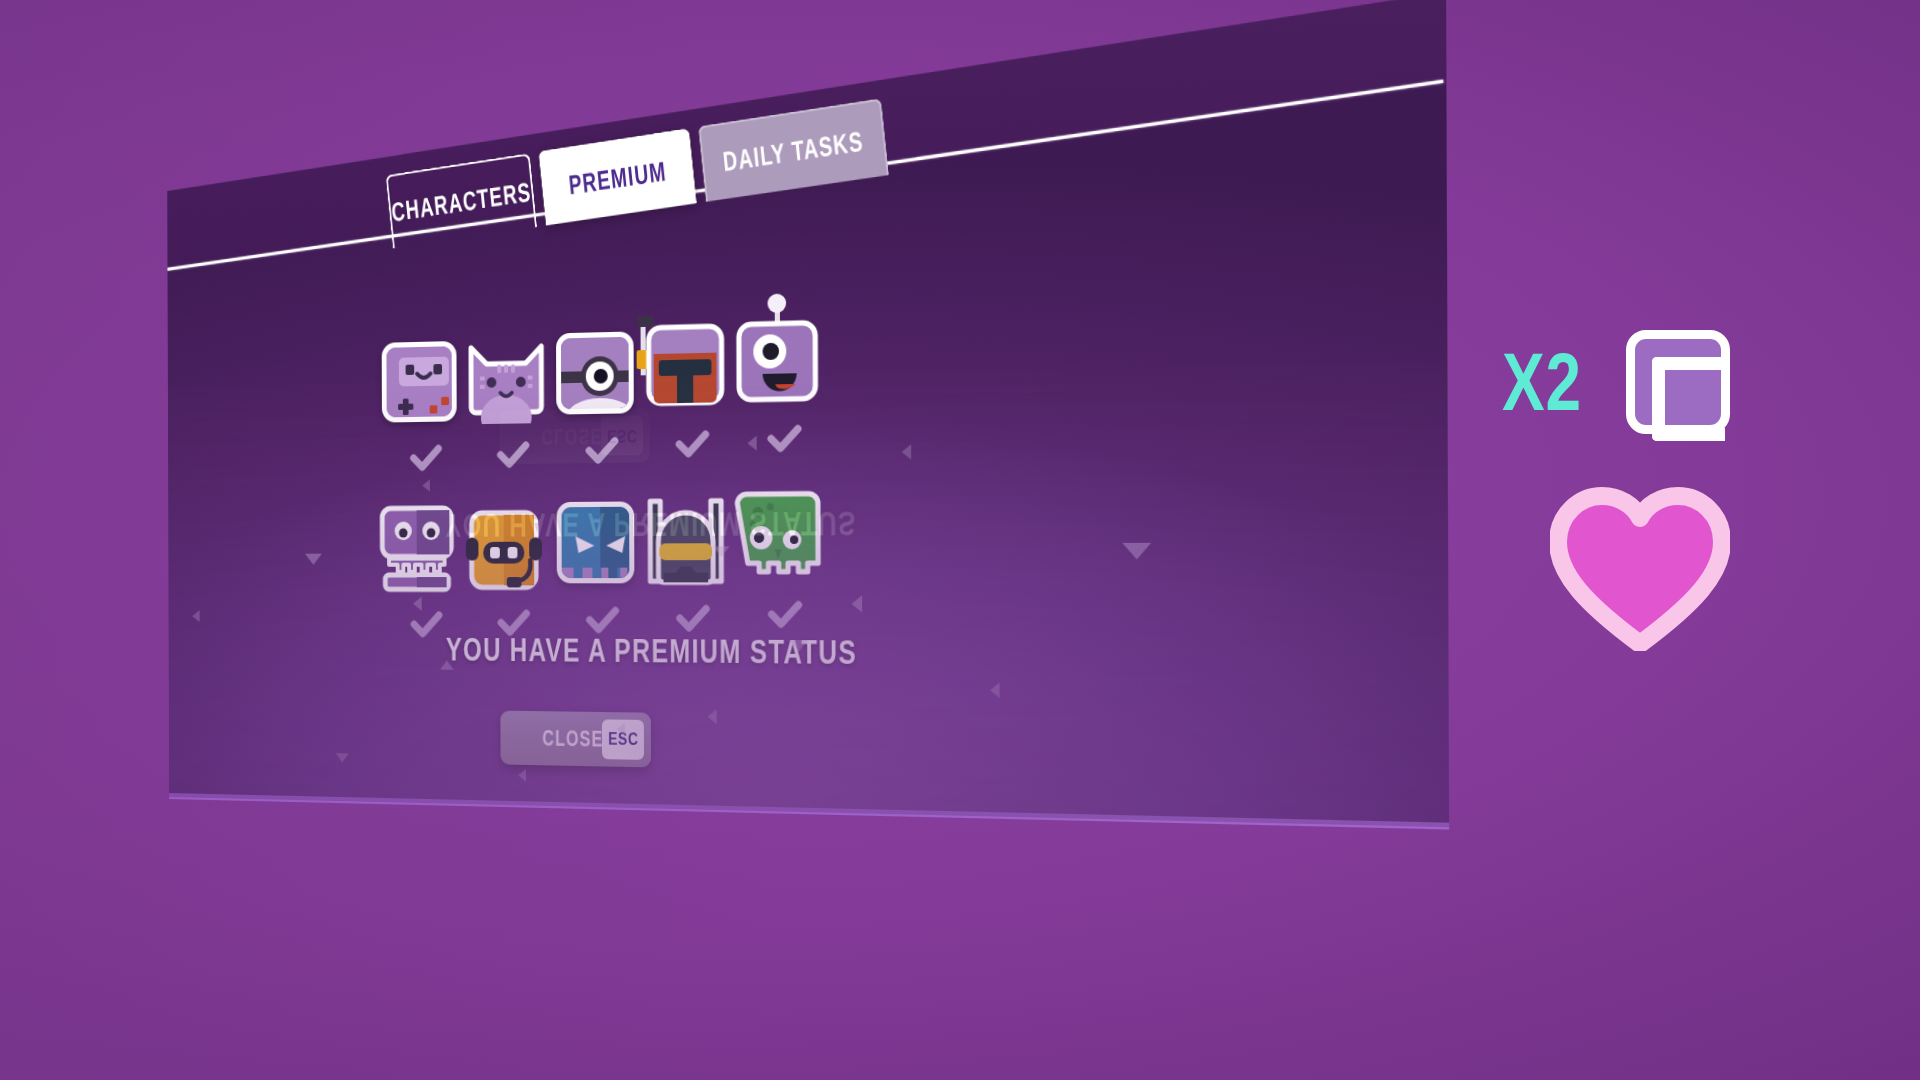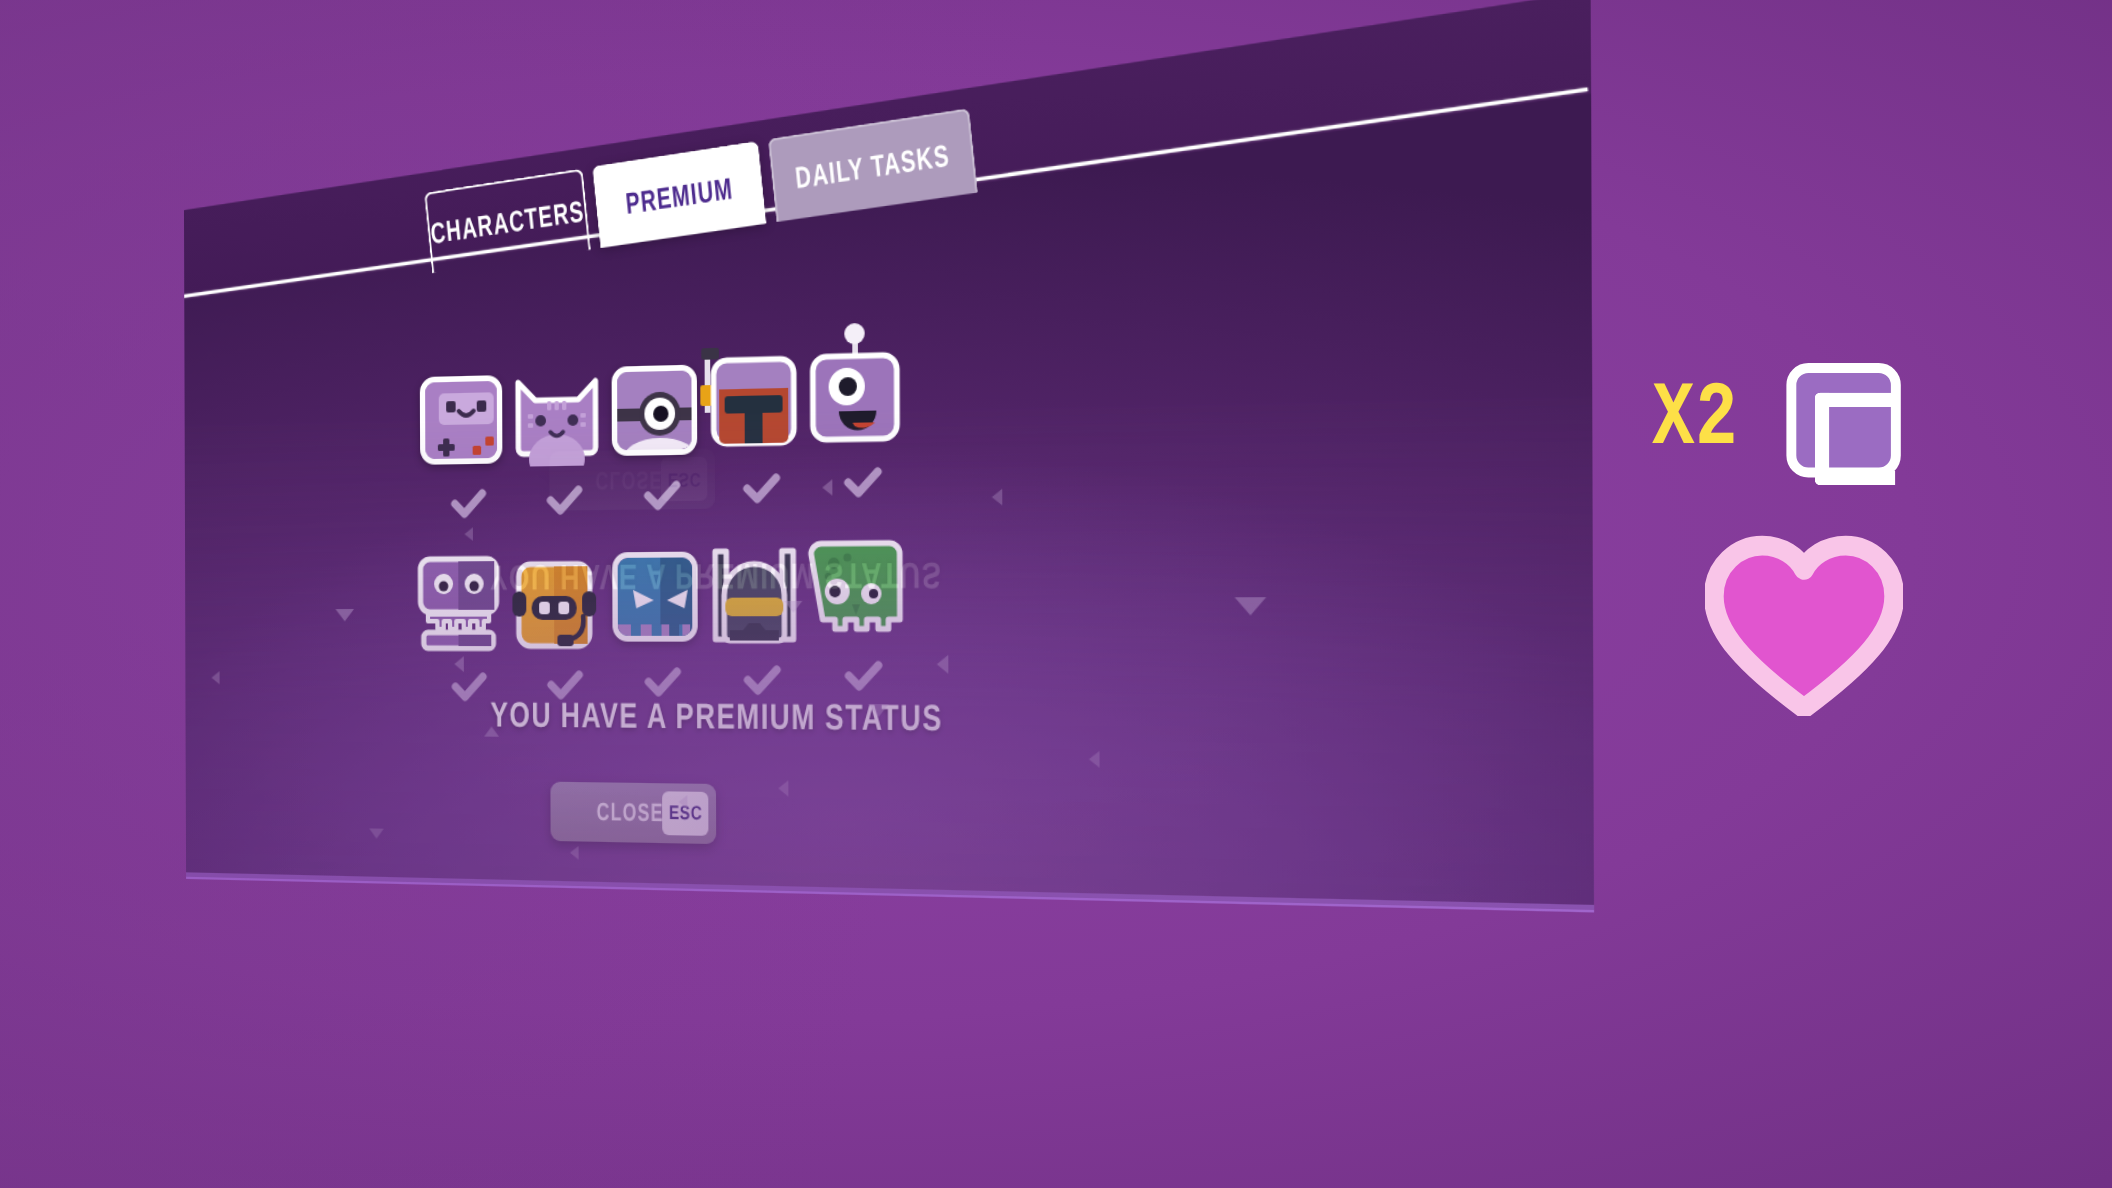--- a/index.html
+++ b/index.html
@@ -169,22 +169,22 @@
   #seam{
     position:absolute; left:0; top:731px; width:1238px; height:6px;
     background:linear-gradient(90deg,#9a5cc4,#a065cc);
     filter:blur(.5px);
   }
 
   
   #hud{ position:absolute; right:88px; top:330px; width:330px; }
   .x2row{ display:flex; align-items:center; gap:22px; justify-content:flex-start; }
   .x2text{
-    color:#fde047; font-size:82px; font-weight:700; letter-spacing:1px;
-    line-height:1; font-stretch:condensed;font-family:Liberation Mono, monospace;
+    color:#5eead4; font-size:82px; font-weight:700; letter-spacing:1px;
+    line-height:1; font-stretch:condensed;
   }
   .x2text span{ display:block; transform:scaleX(.78); transform-origin:left center; }
   .coin{
     width:104px; height:104px; border:9px solid #ffffff; border-radius:20px;
     background:#9b6cc2; position:relative;
   }
   .coin:before{
     content:""; position:absolute; left:17px; top:18px;
     width:60px; height:58px;
     border:13px solid #ffffff; border-right:none; border-radius:5px 0 0 5px;

